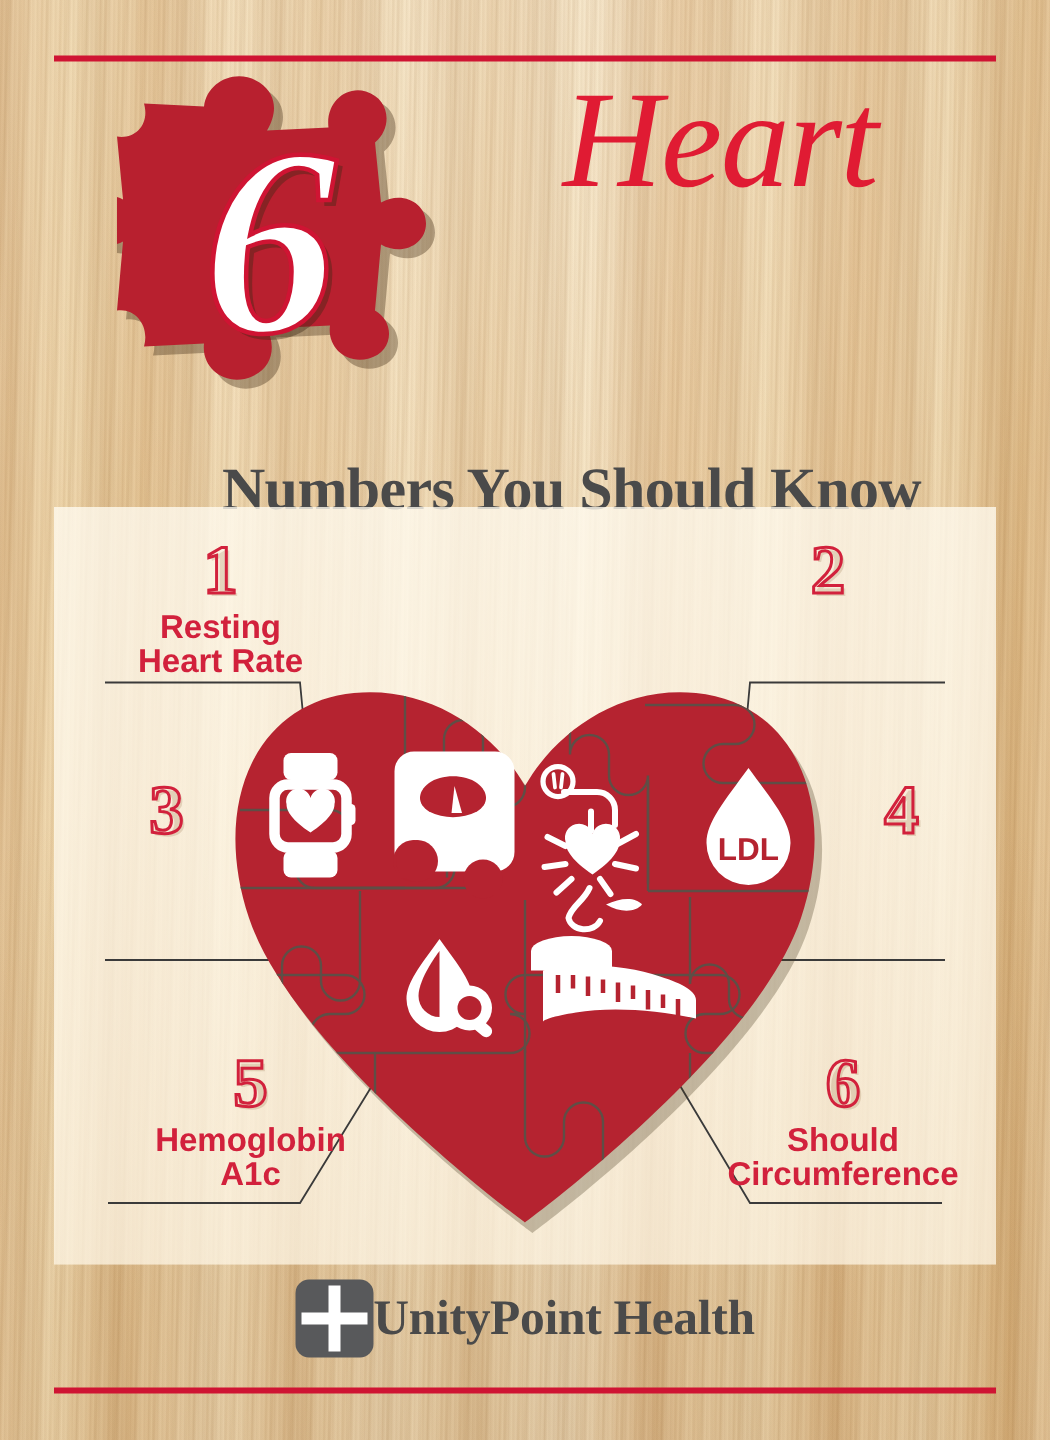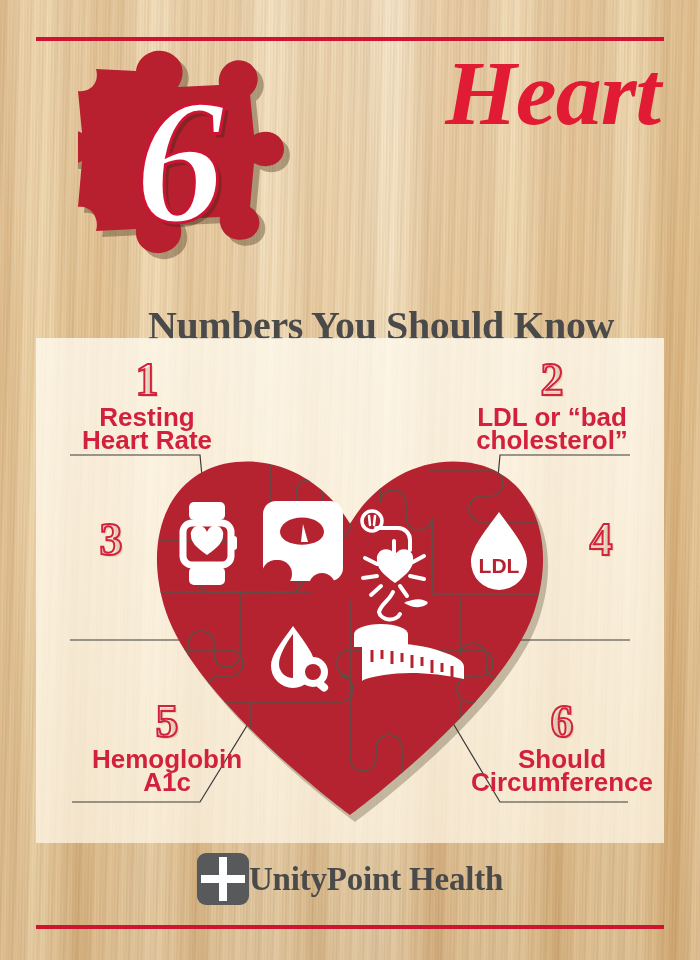--- a/index.html
+++ b/index.html
@@ -43,39 +43,39 @@
 
   
   #header{position:absolute;left:0;top:40px;width:700px;height:290px;}
   #puzzle-piece{position:absolute;left:78px;top:8px;width:215px;height:245px;}
   #big-six{position:absolute;left:95px;top:36px;width:170px;height:170px;
      font-family:"Liberation Serif",serif;font-style:italic;font-weight:700;
      font-size:178px;line-height:170px;color:#ffffff;text-align:center;
      -webkit-text-stroke:3px #cf1433;
      text-shadow:4px 4px 0 rgba(60,40,20,.40);}
   #title{position:absolute;left:300px;top:10px;width:360px;
-     font-family:"Liberation Serif",serif;font-style:italic;font-weight:700;
-     color:#e01b33;font-size:92px;line-height:.95;text-align:right;letter-spacing:-1px;}
+     font-family:"Liberation Serif",serif;font-style:italic;font-weight:400;
+     color:#e01b33;font-size:92px;line-height:.95;text-align:center;letter-spacing:-1px;}
   #title .l2{display:block;margin-top:6px;}
   #subtitle{position:absolute;left:0;top:262px;width:700px;text-align:center;
      font-family:"Liberation Serif",serif;font-weight:700;font-size:40px;
      color:#4a4a4a;letter-spacing:-.4px;margin-left:31px;}
 
   
   #card{position:absolute;left:36px;top:338px;width:628px;height:505px;
      background:rgba(255,248,234,.62);}
   #card:before{content:"";position:absolute;inset:0;
      background:linear-gradient(180deg,rgba(255,252,243,.45),rgba(255,245,226,.30));}
 
   
   .callout{position:absolute;text-align:center;}
   .num{font-family:"Liberation Serif",serif;font-weight:700;font-size:46px;
        line-height:48px;color:transparent;-webkit-text-stroke:2px #d2213c;
        text-shadow:2px 2px 0 rgba(150,110,70,.22);}
-  .lbl{font-family:"Liberation Sans",sans-serif;font-weight:700;font-size:26px;
+  .lbl{font-family:"Liberation Sans",sans-serif;font-weight:700;font-size:22px;
        line-height:23px;color:#d2213c;margin-top:2px;}
   #c1{left:62px;top:356px;width:170px;}
   #c2{left:452px;top:356px;width:200px;}
   #c3{left:56px;top:516px;width:110px;}
   #c4{left:536px;top:516px;width:130px;}
   #c5{left:72px;top:698px;width:190px;}
   #c6{left:462px;top:698px;width:200px;}
 
   
   #leaders,#heart-svg{position:absolute;left:0;top:0;width:700px;height:960px;
@@ -251,22 +251,20 @@
 </svg>
 
 <div class="callout" id="c1">
   <div class="num">1</div>
   <div class="lbl" style="white-space:pre-line">Resting
 Heart Rate</div>
 </div>
 
 <div class="callout" id="c2">
   <div class="num">2</div>
-  <div class="lbl" style="white-space:pre-line">LDL or “bad
-cholesterol”</div>
 </div>
 
 <div class="callout" id="c3">
   <div class="num">3</div>
 </div>
 
 <div class="callout" id="c4">
   <div class="num">4</div>
 </div>
 

